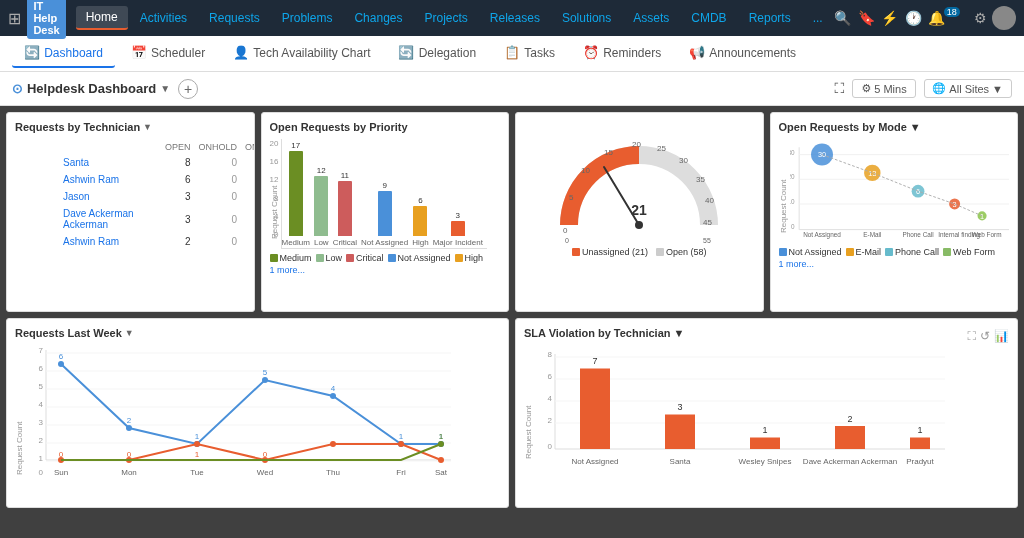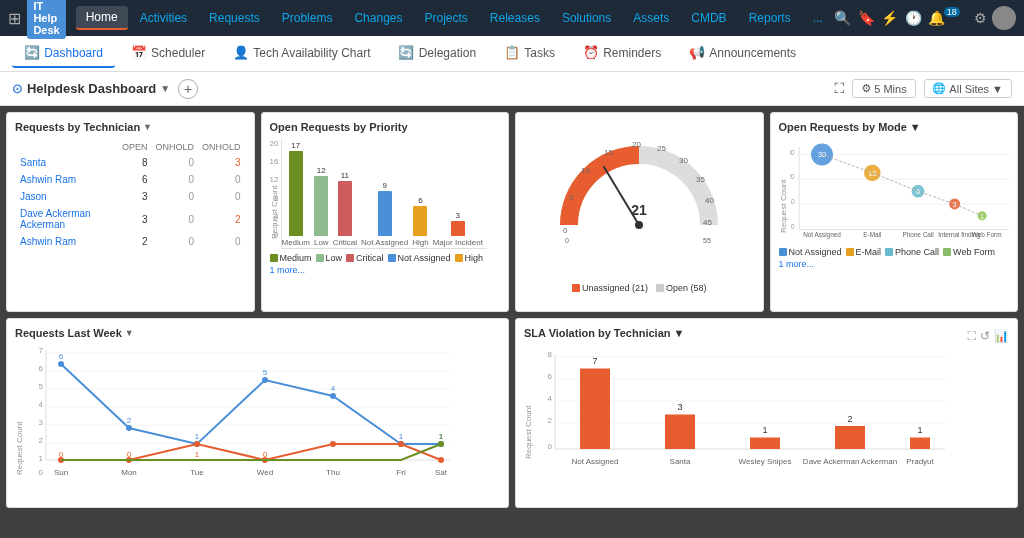--- a/index.html
+++ b/index.html
@@ -161,21 +161,21 @@
       font-weight: bold;
       color: #333;
       margin-bottom: 6px;
       display: flex;
       align-items: center;
       gap: 3px;
     }
     .widget-title .chevron { font-size: 9px; color: #666; }
 
     
-    .tech-table { width: 100%; font-size: 10px; }
+    .tech-table { width: 100%; font-size: 10px; margin-left: 43px; }
     .tech-table th { color: #777; font-weight: normal; text-align: right; padding: 1px 3px; font-size: 9px; }
     .tech-table th:first-child { text-align: left; }
     .tech-table td { padding: 2px 3px; text-align: right; }
     .tech-table td:first-child { text-align: left; color: #1a73e8; }
     .tech-table td.overdue { color: #e85d2f; }
     .tech-table td.zero { color: #999; }
     .bar-chart {
       display: flex;
       align-items: flex-end;
       height: 110px;
@@ -235,21 +235,20 @@
     .gauge-legend {
       display: flex;
       gap: 8px;
       font-size: 9px;
       margin-top: 2px;
     }
     .gauge-legend-item {
       display: flex;
       align-items: center;
       gap: 2px;
-      margin-top: 36px;
     }
     .gauge-dot {
       width: 8px; height: 8px;
       border-radius: 1px;
       display: inline-block;
     }
 
     
     .widget-bottom-left {
       grid-column: 1 / 3;

